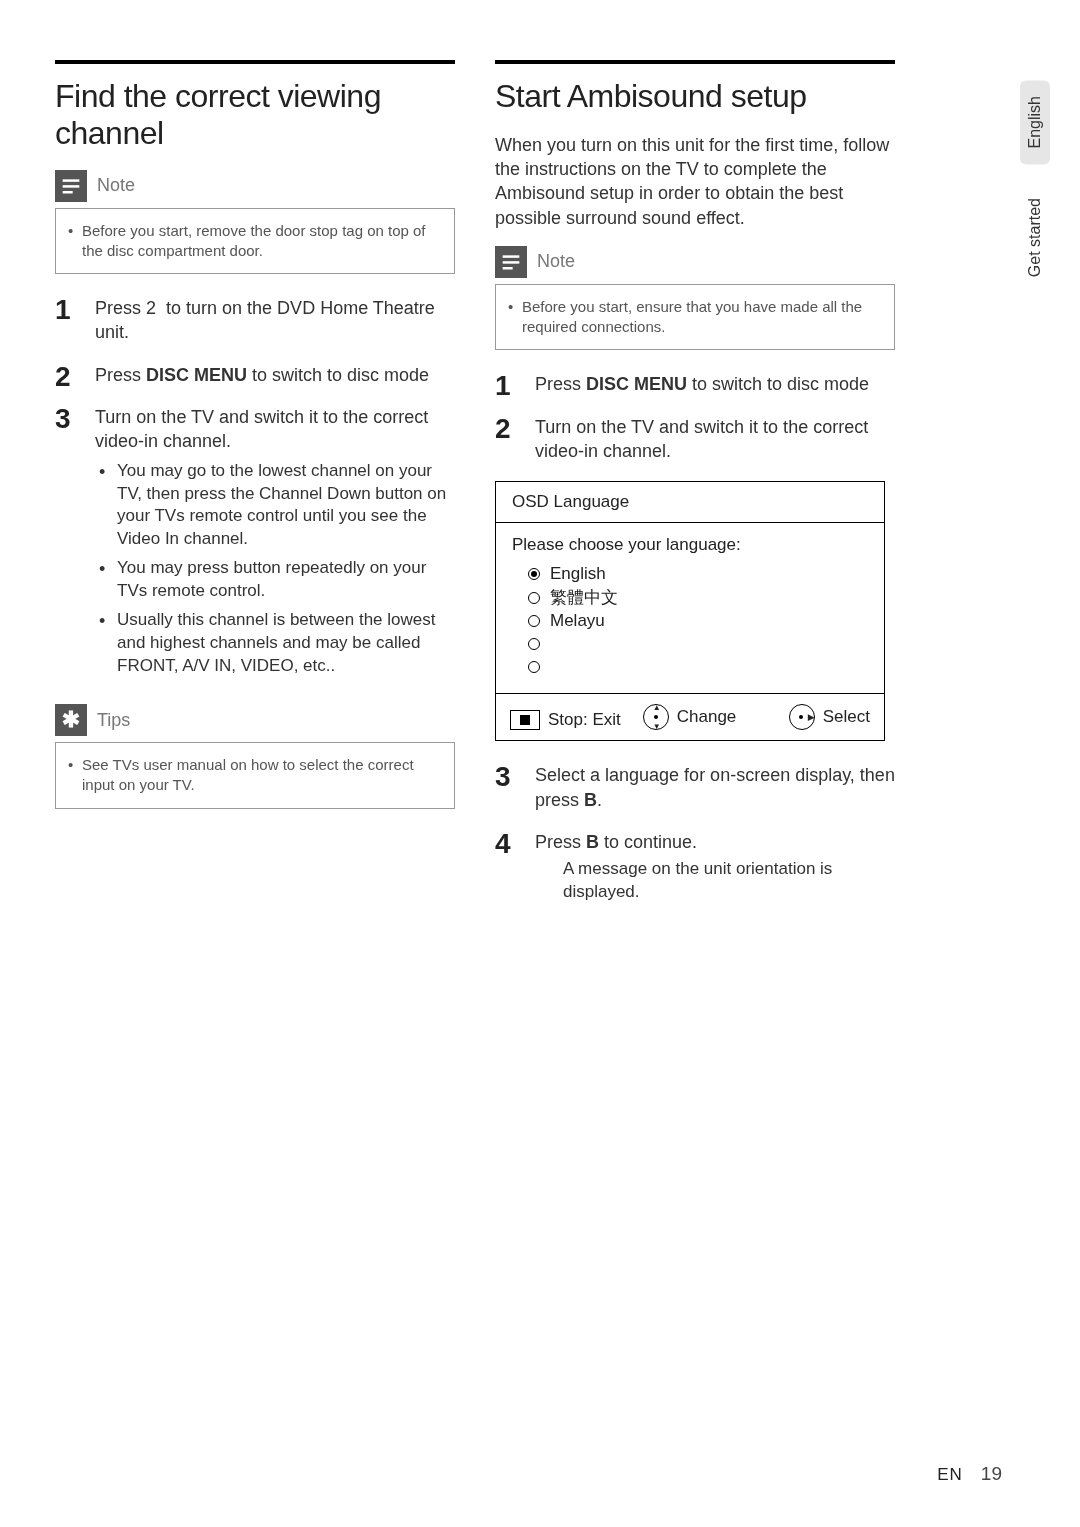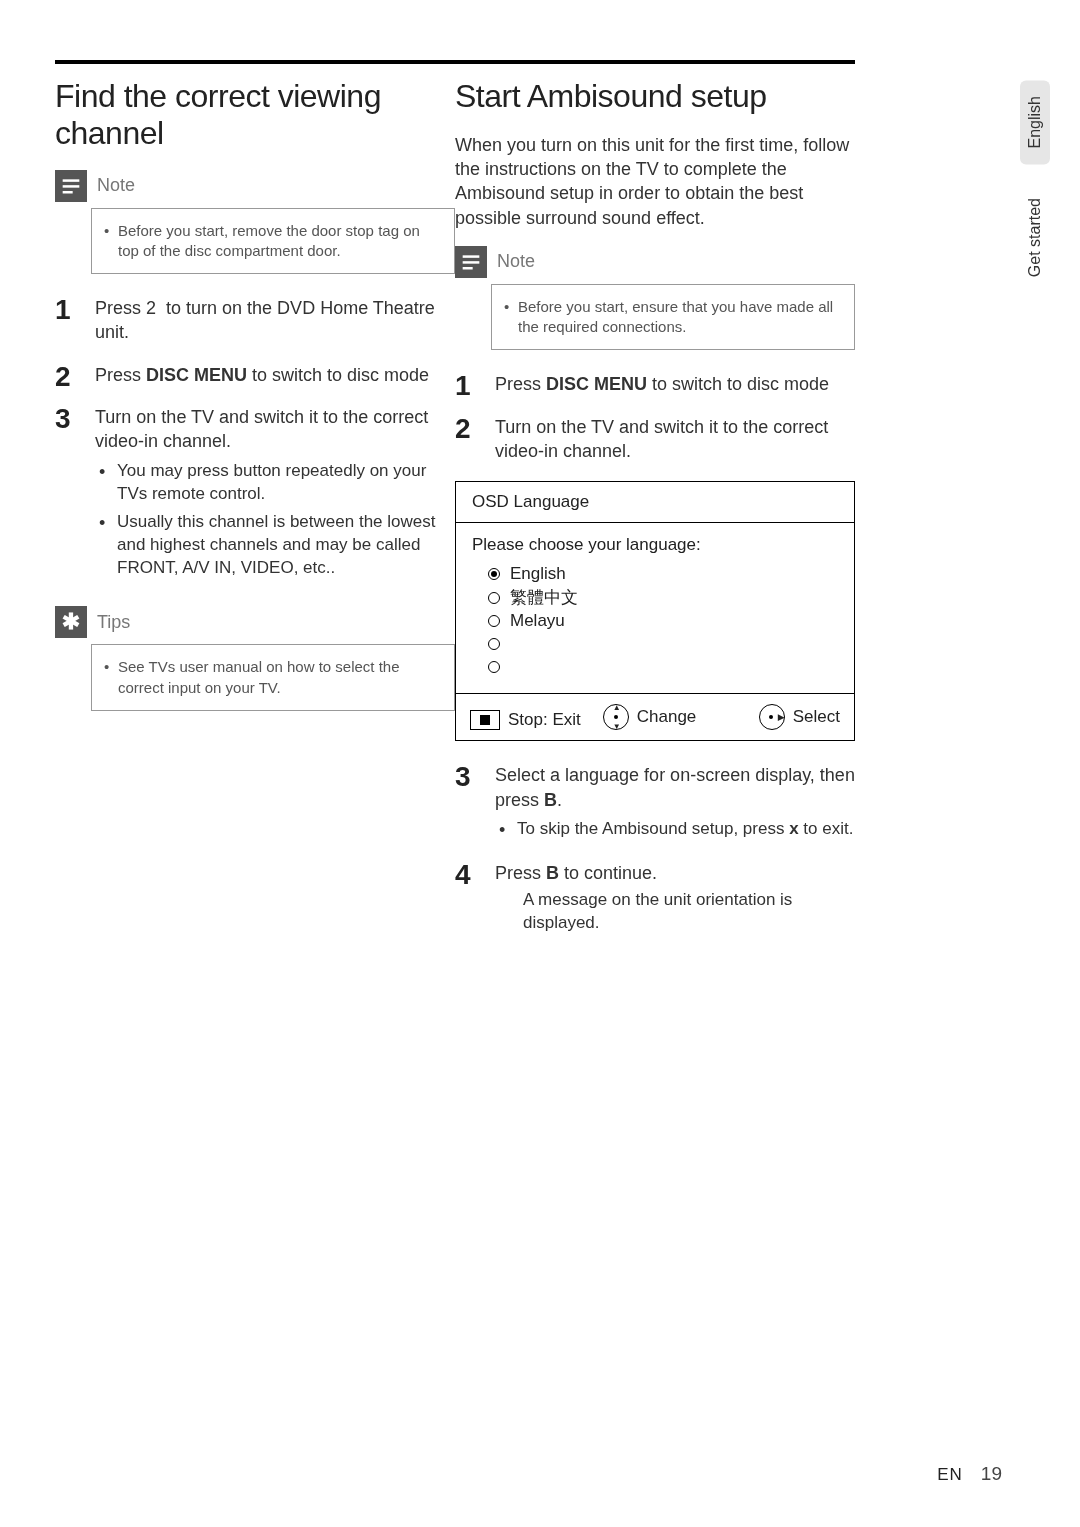--- a/index.html
+++ b/index.html
@@ -1,48 +1,48 @@
 <!DOCTYPE html>
 <html><head>
 <meta charset="utf-8">
 <style>
   * { box-sizing: border-box; margin: 0; padding: 0; }
   html, body { width: 1080px; height: 1527px; background: #fff; font-family: "Gill Sans", "Gill Sans MT", "Trebuchet MS", sans-serif; color: #222; }
   .page { position: relative; width: 1080px; height: 1527px; padding: 60px 55px 40px 55px; }
-  .cols { display: flex; }
+  .cols { display: flex; gap: 40px; }
   .col { width: 400px; }
   .tab-col { position: absolute; right: 25px; top: 80px; width: 40px; display: flex; flex-direction: column; gap: 18px; align-items: center; }
   .side-tab { writing-mode: vertical-rl; transform: rotate(180deg); font-size: 16px; text-align: center; padding: 16px 6px; border-radius: 6px; color: #333; }
   .side-tab.active { background: #e6e6e6; }
   h1 { font-size: 32px; font-weight: 400; letter-spacing: -0.5px; line-height: 1.15; margin-bottom: 18px; }
   .hr-heavy { border: none; border-top: 4px solid #000; margin-bottom: 14px; }
   .note-block { margin: 16px 0 22px 0; }
   .note-head { display: flex; align-items: center; gap: 10px; margin-bottom: 6px; }
   .note-icon { width: 32px; height: 32px; background: #555; display: flex; align-items: center; justify-content: center; }
   .note-icon svg { width: 20px; height: 20px; }
   .note-label { font-size: 18px; color: #777; }
-  .note-box, .tips-box { border: 1px solid #999; padding: 10px 12px; font-size: 15px; color: #555; line-height: 1.35; margin-left: 36px; }
+  .note-box, .tips-box { border: 1px solid #999; padding: 10px 12px; font-size: 15px; color: #555; line-height: 1.35; }
   .note-box ul, .tips-box ul { list-style: none; }
   .note-box li, .tips-box li { position: relative; padding-left: 14px; margin: 2px 0; }
   .note-box li::before, .tips-box li::before { content: "•"; position: absolute; left: 0; top: 0; }
   ol.steps { list-style: none; counter-reset: step; }
   ol.steps > li { display: flex; gap: 18px; margin: 10px 0 14px 0; }
   .step-num { font-size: 28px; font-weight: 700; font-family: "Gill Sans", sans-serif; min-width: 22px; line-height: 1; }
   .step-body { font-size: 18px; color: #333; line-height: 1.35; flex: 1; }
   .step-body p { margin-bottom: 4px; }
   .step-body .sub { padding-left: 28px; font-size: 17px; color: #333; }
   .step-body ul.bullets { list-style: none; margin-top: 6px; }
   .step-body ul.bullets > li { position: relative; padding-left: 22px; margin: 6px 0; font-size: 17px; }
   .step-body ul.bullets > li::before { content: "•"; position: absolute; left: 4px; top: 0; font-size: 18px; }
   .bold { font-weight: 700; }
   .tips-block { margin-top: 20px; }
   .tips-head { display: flex; align-items: center; gap: 10px; margin-bottom: 6px; }
   .tips-icon { width: 32px; height: 32px; background: #555; display: flex; align-items: center; justify-content: center; color: #fff; font-size: 22px; font-weight: 700; }
   .intro { font-size: 18px; line-height: 1.35; color: #333; margin-bottom: 14px; }
-  .osd { border: 1.5px solid #000; margin: 10px 0 22px 0; font-family: Arial, sans-serif; font-size: 17px; }
+  .osd { border: 1.5px solid #000; margin: 10px 10px 22px 0; font-family: Arial, sans-serif; font-size: 17px; }
   .osd-title { padding: 10px 16px; border-bottom: 1.5px solid #000; }
   .osd-body { padding: 12px 16px 14px 16px; }
   .osd-body p { margin-bottom: 8px; }
   .osd-options { list-style: none; padding-left: 16px; }
   .osd-options li { display: flex; align-items: center; gap: 10px; margin: 1px 0; min-height: 22px; }
   .radio { width: 12px; height: 12px; border: 1.5px solid #000; border-radius: 50%; display: inline-block; position: relative; flex-shrink: 0; }
   .radio.selected::after { content: ""; position: absolute; left: 2px; top: 2px; width: 6px; height: 6px; background: #000; border-radius: 50%; }
   .osd-footer { border-top: 1.5px solid #000; padding: 10px 14px; display: flex; align-items: flex-end; gap: 22px; }
   .btn-stop { width: 30px; height: 20px; border: 1.5px solid #000; display: inline-flex; align-items: center; justify-content: center; }
   .btn-stop span { width: 10px; height: 10px; background: #000; }
@@ -103,20 +103,21 @@
           <div class="step-num">2</div>
           <div class="step-body">
             <p><span>Press </span><span class="bold">DISC MENU</span><span> to switch to disc mode</span></p>
           </div>
         </li>
         <li>
           <div class="step-num">3</div>
           <div class="step-body">
             <p>Turn on the TV and switch it to the correct video-in channel.</p>
             <ul class="bullets">
+              <li>You may go to the lowest channel on your TV, then press the Channel Down button on your TVs remote control until you see the Video In channel.</li>
               <li>You may press       button repeatedly on your TVs remote control.</li>
               <li>Usually this channel is between the lowest and highest channels and may be called FRONT, A/V IN, VIDEO, etc..</li>
             </ul>
           </div>
         </li>
       </ol>
 
       <div class="tips-block">
         <div class="tips-head">
           <div class="tips-icon">✱</div>
@@ -217,23 +218,20 @@
             <span>Select</span>
           </div>
         </div>
       </div>
 
       <ol class="steps">
         <li>
           <div class="step-num">3</div>
           <div class="step-body">
             <p><span>Select a language for on-screen display, then press </span><span class="bold">B</span><span>.</span></p>
-            <ul class="bullets">
-              <li><span>To skip the Ambisound setup, press </span><span class="bold">x</span><span> to exit.</span></li>
-            </ul>
           </div>
         </li>
         <li>
           <div class="step-num">4</div>
           <div class="step-body">
             <p><span>Press </span><span class="bold">B</span><span> to continue.</span></p>
             <p class="sub">A message on the unit orientation is displayed.</p>
           </div>
         </li>
       </ol>

